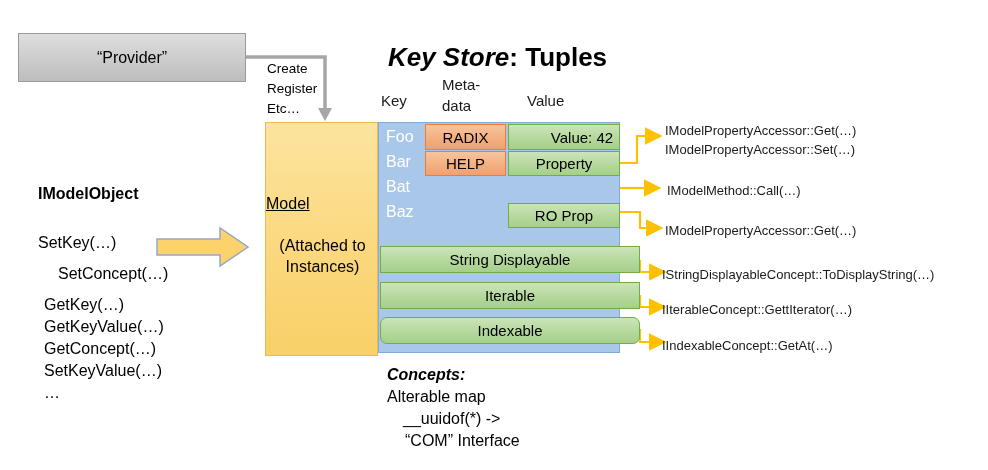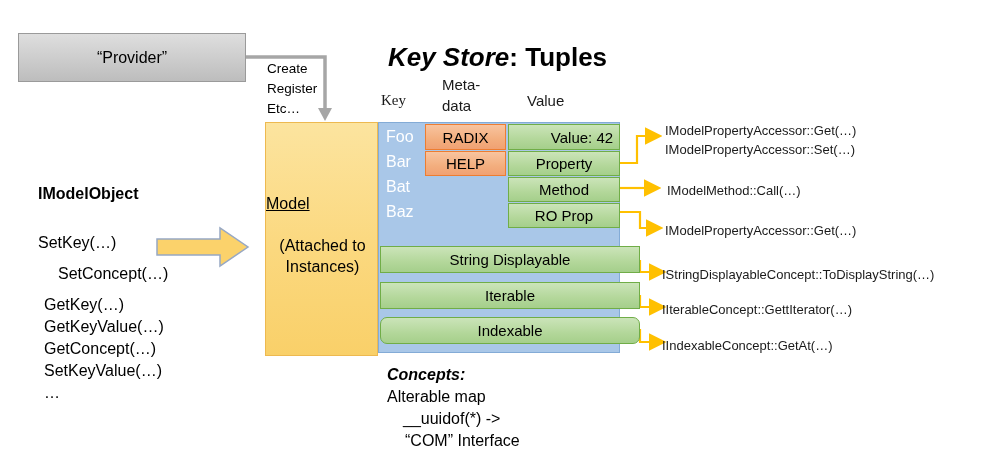--- a/index.html
+++ b/index.html
@@ -16,21 +16,21 @@
     border:1px solid #9a9a9a;
     display:flex;align-items:center;justify-content:center;
     font-size:16px;
   }
   .arrow-caption{left:267px;top:59px;font-size:13.5px;line-height:20px;}
 
   .diagram-title{left:340px;top:42px;width:315px;text-align:center;font-size:26px;font-weight:bold;white-space:nowrap;}
   .diagram-title .emph{font-style:italic;}
 
   .col-header{font-size:15px;color:#1a1a1a;}
-  .col-key{left:381px;top:92px;font-family:Liberation Serif, serif;}
+  .col-key{left:381px;top:92px;}
   .col-meta{left:442px;top:74px;line-height:21px;}
   .col-value{left:527px;top:92px;}
 
   .model-box{
     left:265px;top:122px;width:113px;height:234px;
     background:linear-gradient(180deg,#fce49f 0%,#fbd87e 55%,#f9d069 100%);
     border:1px solid #edb950;box-sizing:border-box;
   }
   .model-title{left:0;top:72px;width:113px;text-align:left;font-size:16px;text-decoration:underline;}
   .model-sub{left:0;top:112px;width:113px;text-align:center;font-size:16px;line-height:21px;padding:0 5px;box-sizing:border-box;}
@@ -122,21 +122,20 @@
   <div class="abs key-label" style="top:128px;">Foo</div>
   <div class="abs key-label" style="top:153px;">Bar</div>
   <div class="abs key-label" style="top:178px;">Bat</div>
   <div class="abs key-label" style="top:203px;">Baz</div>
 
   <div class="abs meta-cell" style="top:124px;height:26px;">RADIX</div>
   <div class="abs meta-cell" style="top:151px;height:25px;">HELP</div>
 
   <div class="abs value-cell" style="top:124px;height:26px;padding-left:36px;">Value: 42</div>
   <div class="abs value-cell" style="top:151px;height:25px;">Property</div>
-  <div class="abs value-cell" style="top:177px;height:25px;">Method</div>
   <div class="abs value-cell" style="top:203px;height:25px;">RO Prop</div>
 
   <div class="abs concept-bar" style="top:246px;">String Displayable</div>
   <div class="abs concept-bar" style="top:282px;">Iterable</div>
   <div class="abs concept-bar" style="top:317px;border-radius:7px;">Indexable</div>
 
   <div class="abs imodel-title">IModelObject</div>
   <div class="abs method" style="left:38px;top:234px;">SetKey(…)</div>
   <div class="abs method" style="left:38px;top:265px;margin-left:20px;">SetConcept(…)</div>
   <div class="abs method" style="left:44px;top:296px;">GetKey(…)</div>

